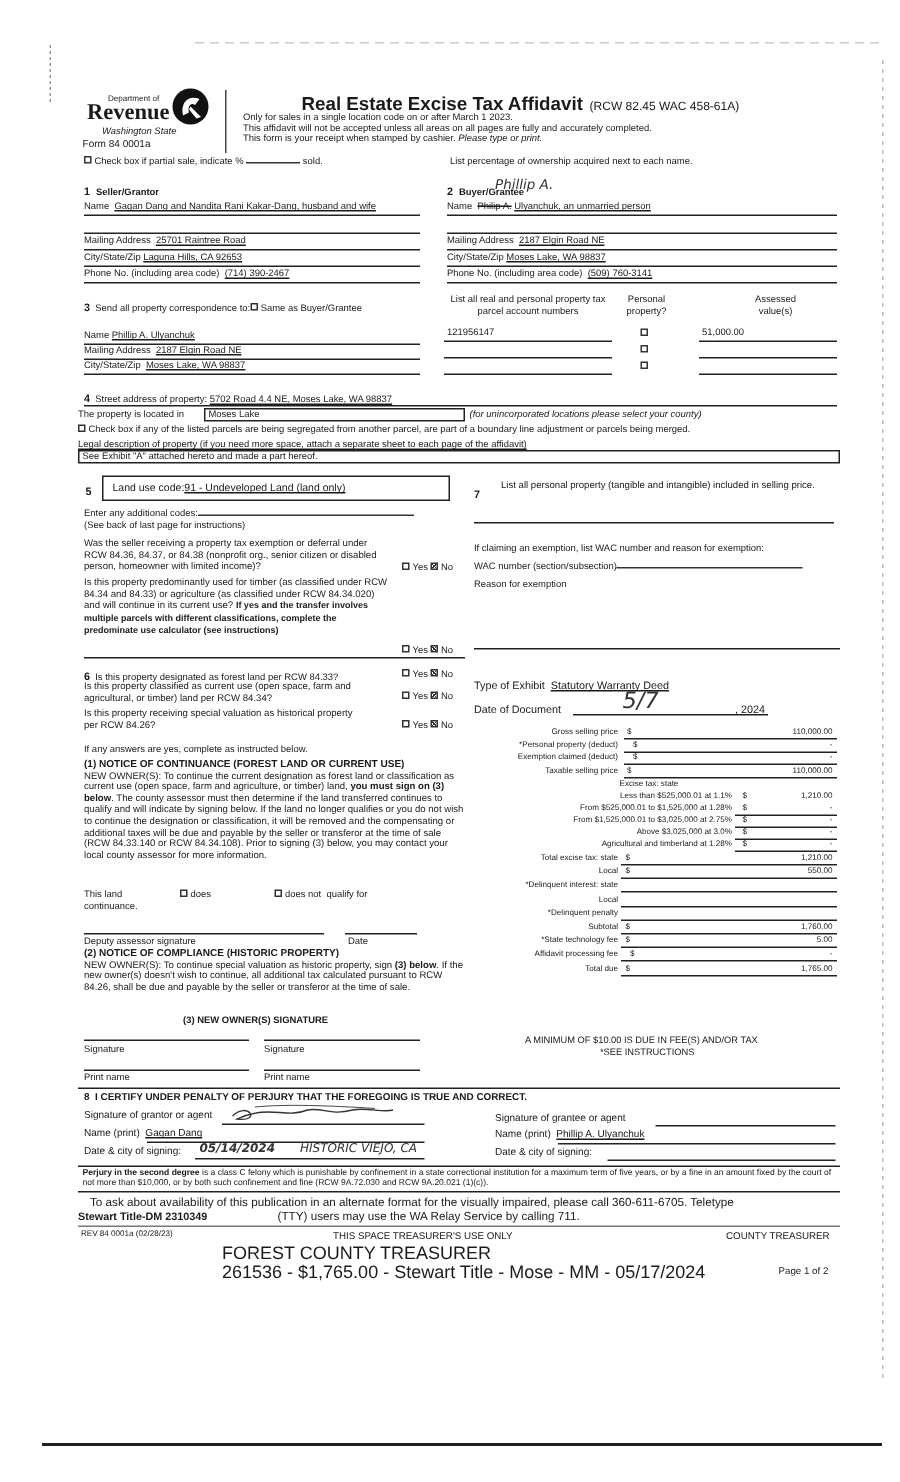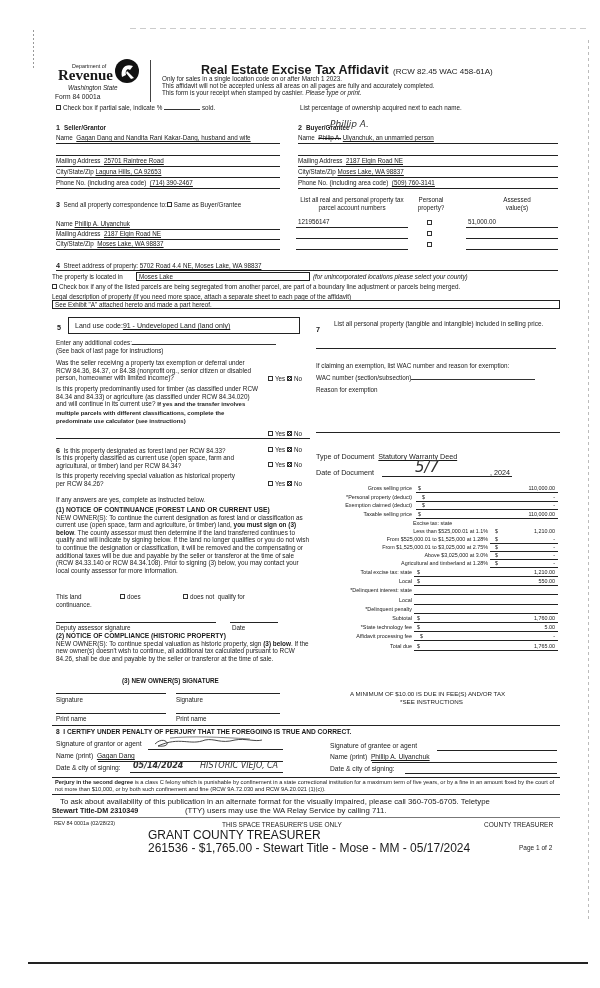--- a/index.html
+++ b/index.html
@@ -179,21 +179,21 @@
   <span class="abs t6 b" style="left:122px;top:677px;">(3) NEW OWNER(S) SIGNATURE</span>
   <div class="hl" style="left:56px;top:693px;width:110px;"></div>
   <div class="hl" style="left:176px;top:693px;width:104px;"></div>
   <span class="abs t6" style="left:56px;top:696px;">Signature</span>
   <span class="abs t6" style="left:176px;top:696px;">Signature</span>
   <div class="hl" style="left:56px;top:713px;width:110px;"></div>
   <div class="hl" style="left:176px;top:713px;width:104px;"></div>
   <span class="abs t6" style="left:56px;top:715px;">Print name</span>
   <span class="abs t6" style="left:176px;top:715px;">Print name</span>
 
-  <span class="abs" style="left:316px;top:452px;font-size:7.2px;"><span>Type of Document</span>&nbsp; <span class="u">Statutory Warranty Deed</span></span>
+  <span class="abs" style="left:316px;top:452px;font-size:7.2px;"><span>Type of Exhibit</span>&nbsp; <span class="u">Statutory Warranty Deed</span></span>
   <span class="abs" style="left:316px;top:468px;font-size:7.2px;">Date of Document</span>
   <span class="abs hand" style="left:415px;top:458px;font-size:15px;">5/7</span>
   <span class="abs" style="left:490px;top:468px;font-size:7.2px;">, 2024</span>
   <div class="hl" style="left:382px;top:476px;width:130px;"></div>
 
   <div id="tax-table">
       <div>
         <span class="abs t5 right" style="left:300px;width:112px;top:485px;">Gross selling price</span>
         <span class="abs t5" style="left:418px;top:485px;">$</span>
         <span class="abs t5 right" style="left:470px;width:85px;top:485px;">110,000.00</span>
@@ -324,25 +324,25 @@
   <div class="hl" style="left:437px;top:750px;width:120px;"></div>
   <span class="abs t65" style="left:330px;top:753px;"><span>Name (print)</span>&nbsp; <span class="u">Phillip A. Ulyanchuk</span></span>
   <div class="hl" style="left:372px;top:762px;width:185px;"></div>
   <span class="abs t65" style="left:330px;top:765px;">Date &amp; city of signing:</span>
   <div class="hl" style="left:405px;top:773px;width:152px;"></div>
 
   <div class="hl" style="left:52px;top:777px;width:508px;"></div>
   <div class="para" style="left:55px;top:779px;width:505px;font-size:5.7px;line-height:7.2px;"><b>Perjury in the second degree</b><span> is a class C felony which is punishable by confinement in a state correctional institution for a maximum term of five years, or by a fine in an amount fixed by the court of not more than $10,000, or by both such confinement and fine (RCW 9A.72.030 and RCW 9A.20.021 (1)(c)).</span></div>
   <div class="hl" style="left:52px;top:794px;width:508px;"></div>
 
-  <span class="abs" style="left:60px;top:797px;font-size:7.8px;">To ask about availability of this publication in an alternate format for the visually impaired, please call 360-705-6705. Teletype</span>
+  <span class="abs" style="left:60px;top:797px;font-size:7.8px;">To ask about availability of this publication in an alternate format for the visually impaired, please call 360-611-6705. Teletype</span>
   <span class="abs mono b" style="left:52px;top:806px;font-size:7.2px;">Stewart Title-DM 2310349</span>
   <span class="abs" style="left:185px;top:806px;font-size:7.8px;">(TTY) users may use the WA Relay Service by calling 711.</span>
   <div class="hl" style="left:52px;top:817px;width:508px;border-top-color:#777;"></div>
   <span class="abs" style="left:54px;top:820px;font-size:5.4px;">REV 84 0001a (02/28/23)</span>
   <span class="abs" style="left:222px;top:821px;font-size:6.5px;">THIS SPACE TREASURER'S USE ONLY</span>
   <span class="abs" style="left:484px;top:821px;font-size:6.5px;">COUNTY TREASURER</span>
-  <span class="abs treas" style="left:148px;top:829px;">GRANT COUNTY TREASURER</span>
+  <span class="abs treas" style="left:148px;top:829px;">FOREST COUNTY TREASURER</span>
   <span class="abs treas" style="left:148px;top:842px;text-align:center;">261536 - $1,765.00 - Stewart Title - Mose - MM - 05/17/2024</span>
   <span class="abs" style="left:519px;top:844px;font-size:6.5px;">Page 1 of 2</span>
 
   <div class="hl2" style="left:28px;top:962px;width:560px;border-top:2px solid #222;"></div>
 </div>
 
 </body></html>

